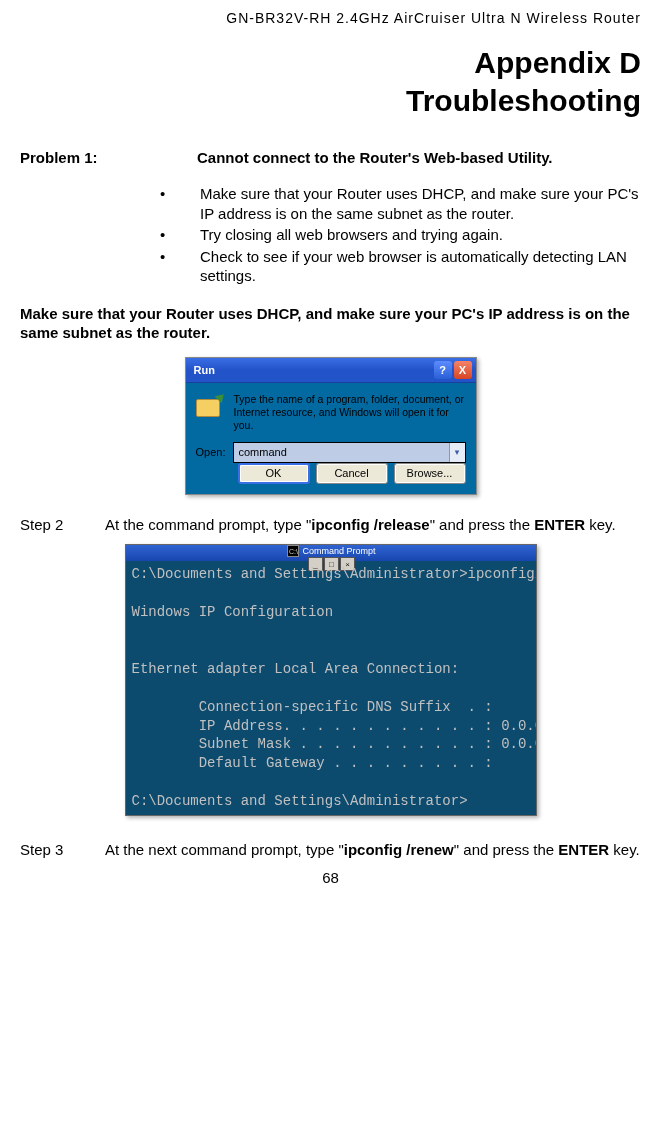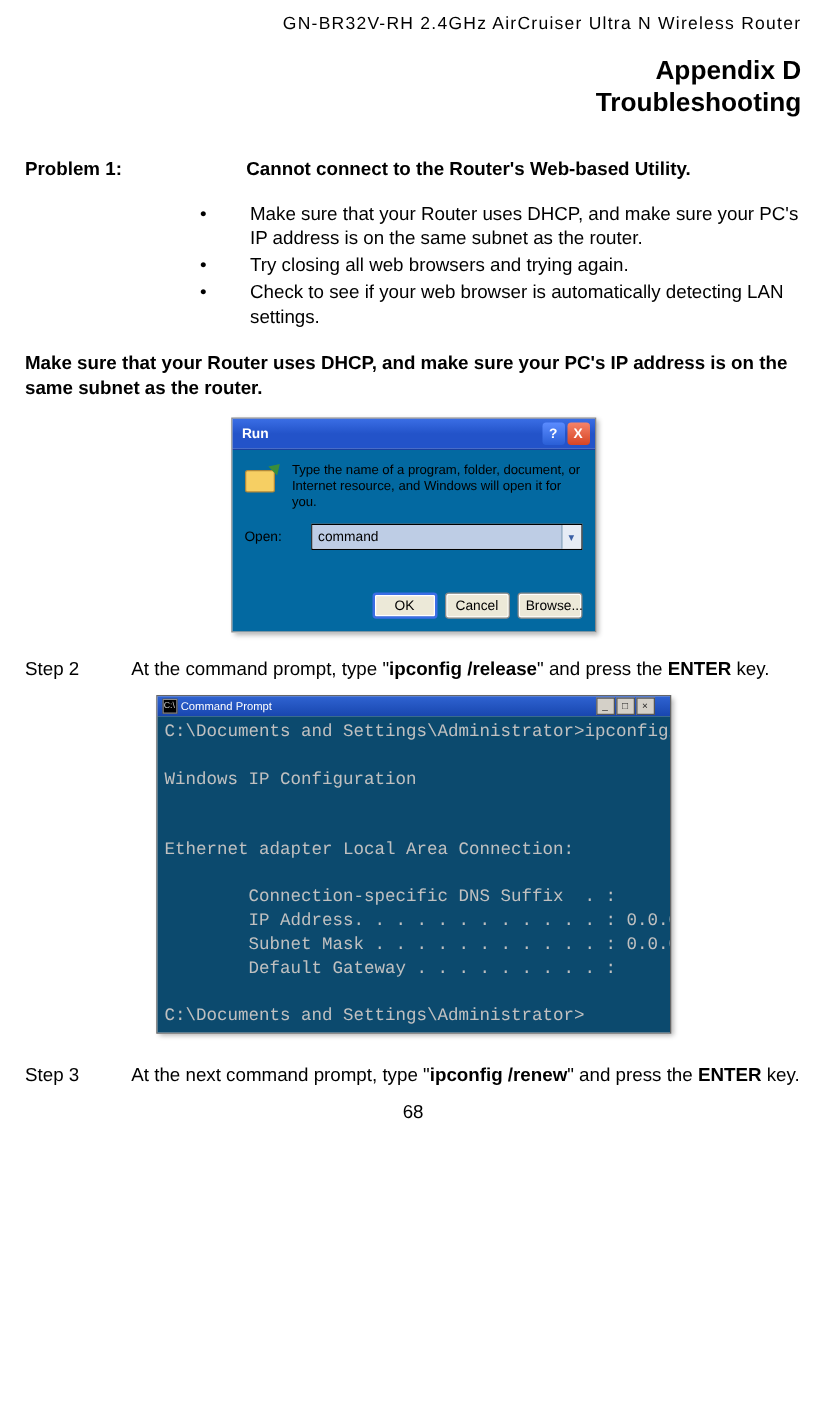--- a/index.html
+++ b/index.html
@@ -14,21 +14,21 @@
     padding: 10px 20px 20px 20px;
   }
   .header-line {
     text-align: right;
     font-size: 14px;
     letter-spacing: 1px;
     margin-bottom: 18px;
   }
   .appendix-title {
     text-align: right;
-    font-size: 21px;
+    font-size: 30px;
     font-weight: bold;
     line-height: 1.25;
     margin-bottom: 30px;
   }
   .problem-row {
     display: flex;
     font-size: 15px;
     font-weight: bold;
     margin-bottom: 18px;
     gap: 27px;
@@ -133,22 +133,21 @@
   }
   .run-desc {
     flex:1;
     font-size:10.5px;
     line-height:1.25;
     color:#000;
   }
   .run-open-row {
     display:flex;
     align-items:center;
-    gap:24px;
-    margin-bottom:14px;
+    gap:8px;
   }
   .run-open-row label { font-size:11px; }
   .run-combo {
     flex:1;
     display:flex;
     border:1px solid #000000;
     background:#fff;
     height:19px;
   }
   .run-combo input {
@@ -160,27 +159,26 @@
   .run-combo .dd {
     width:15px;background:#e6ecf5;border-left:1px solid #7f9db9;
     display:flex;align-items:center;justify-content:center;color:#3a5fa5;font-size:9px;
   }
   .run-buttons {
     display:flex;
     justify-content:flex-end;
     gap:6px;
   }
   .run-buttons button {
-    width:52px;height:21px;
+    width:72px;height:21px;
     font-size:11px;
     background:#ece9d8;
     border:1px solid #888;
     border-radius:3px;
     box-shadow: inset 0 0 0 1px #fff;
-    margin-top: 20px;
   }
   .run-buttons button.default-btn {
     border:2px solid #3a6ee5;
   }
   
   .cmd-wrap {
     display:flex;
     justify-content:center;
     margin: 6px 0 24px 0;
   }
@@ -191,22 +189,23 @@
     font-family: "Consolas","Courier New",monospace;
   }
   .cmd-titlebar {
     background: linear-gradient(to bottom,#2f63d1,#1846af);
     color:#fff;
     height:16px;
     display:flex;
     align-items:center;
     justify-content:space-between;
     font-size:9px;
-    padding:0 12px 0 4px;
+    padding:0 2px 0 4px;
     font-family: Tahoma, Arial, sans-serif;
+    flex-direction: column;
   }
   .cmd-titlebar .left { display:flex;align-items:center;gap:3px; }
   .cmd-icon { width:10px;height:10px;background:#000;border:1px solid #888;display:flex;align-items:center;justify-content:center;font-size:7px;color:#ccc; }
   .cmd-wbtns { display:flex; gap:1px; }
   .cmd-wbtn {
     width:13px;height:12px;background:#d4d0c8;border:1px solid #555;display:flex;align-items:center;justify-content:center;font-size:8px;color:#222;
   }
   .cmd-body {
     background:#0c4a6e;
     color:#c0c0c0;

